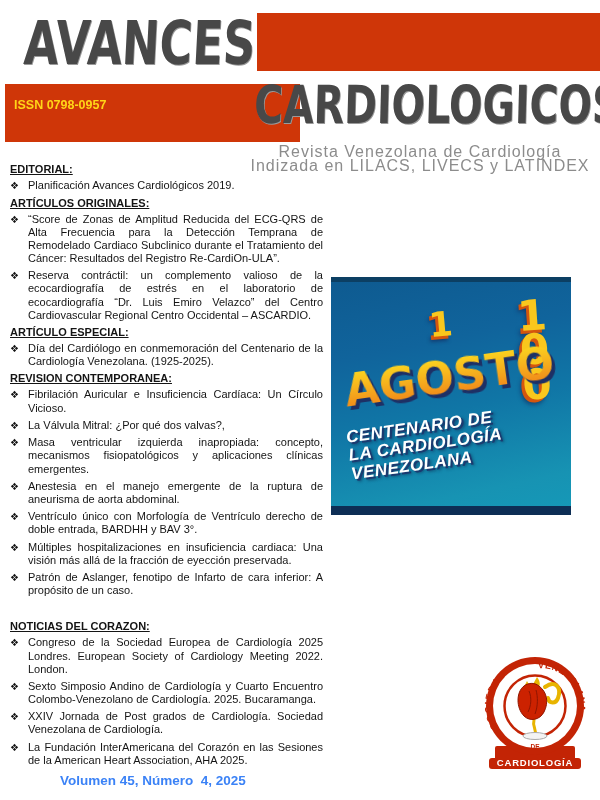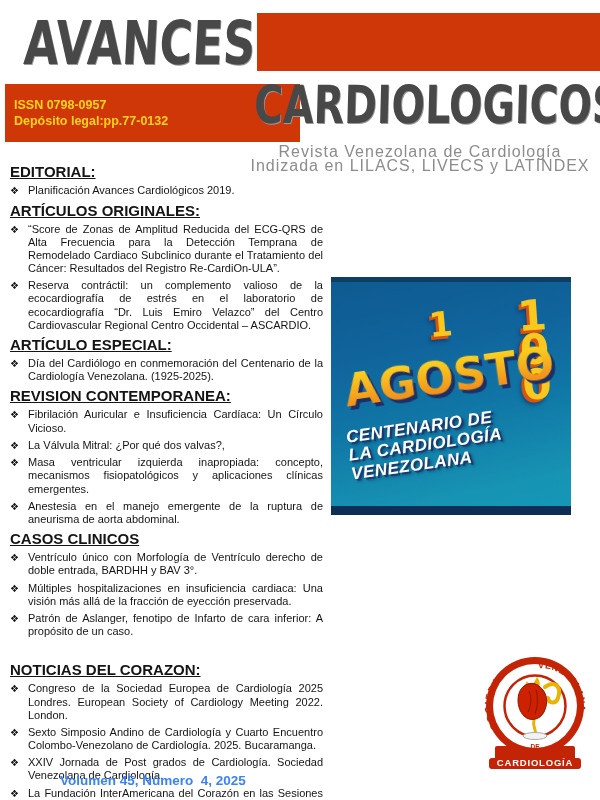--- a/index.html
+++ b/index.html
@@ -22,21 +22,21 @@
   .subtitle{position:absolute;left:240px;width:360px;text-align:center;color:#8c8c8c;
             font-size:16px;letter-spacing:1px;white-space:nowrap;}
   .subtitle.s1{top:143px;}
   .subtitle.s2{top:157px;}
 
   
   .toc{position:absolute;left:10px;top:163px;width:313px;color:#141414;font-size:11px;}
   .sec{}
   .sec:first-child{margin-top:0;}
   .sec.big-gap{margin-top:23px;}
-  .sec-title{font-weight:bold;text-decoration:underline;font-size:15px;margin-bottom:3px;}
+  .sec-title{font-weight:bold;text-decoration:underline;font-size:11px;margin-bottom:3px;}
   .sec ul{list-style:none;margin:0;padding:0;}
   .sec li{display:flex;gap:7px;margin:4px 0;line-height:1.2;}
   .bullet{flex:0 0 11px;font-size:10px;line-height:1.35;color:#141414;}
   .item-text{flex:1;text-align:justify;}
 
   
   .poster{position:absolute;left:331px;top:277px;width:240px;height:238px;overflow:hidden;
           background:linear-gradient(168deg,#0e5a90 0%,#10649c 30%,#1076a6 55%,#1793b3 85%,#1599b8 100%);}
   .poster::before{content:"";position:absolute;left:0;top:0;right:0;height:5px;background:#0c3f63;}
   .poster::after{content:"";position:absolute;left:0;bottom:0;right:0;height:9px;background:#0d2e55;}
@@ -66,21 +66,20 @@
 </head>
 <body>
 
 <div class="page">
 
   <div class="top-red-rect"></div>
   <div class="avances">AVANCES</div>
 
   <div class="issn-box">
     <div>ISSN 0798-0957</div>
-    <div>Depósito legal:pp.77-0132</div>
   </div>
   <div class="cardiologicos">CARDIOLOGICOS</div>
 
   <div class="subtitle s1">Revista Venezolana de Cardiología</div>
   <div class="subtitle s2">Indizada en LILACS, LIVECS y LATINDEX</div>
 
   <div class="toc">
 
     <div class="sec">
       <div class="sec-title">EDITORIAL:</div>
@@ -132,21 +131,20 @@
           <span class="item-text">Masa ventricular izquierda inapropiada: concepto, mecanismos fisiopatológicos y aplicaciones clínicas emergentes.</span>
         </li>
         <li>
           <span class="bullet">❖</span>
           <span class="item-text">Anestesia en el manejo emergente de la ruptura de aneurisma de aorta abdominal.</span>
         </li>
       </ul>
     </div>
 
     <div class="sec">
-      <div class="sec-title">CASOS CLINICOS</div>
       <ul>
         <li>
           <span class="bullet">❖</span>
           <span class="item-text">Ventrículo único con Morfología de Ventrículo derecho de doble entrada, BARDHH y BAV 3°.</span>
         </li>
         <li>
           <span class="bullet">❖</span>
           <span class="item-text">Múltiples hospitalizaciones en insuficiencia cardiaca: Una visión más allá de la fracción de eyección preservada.</span>
         </li>
         <li>

